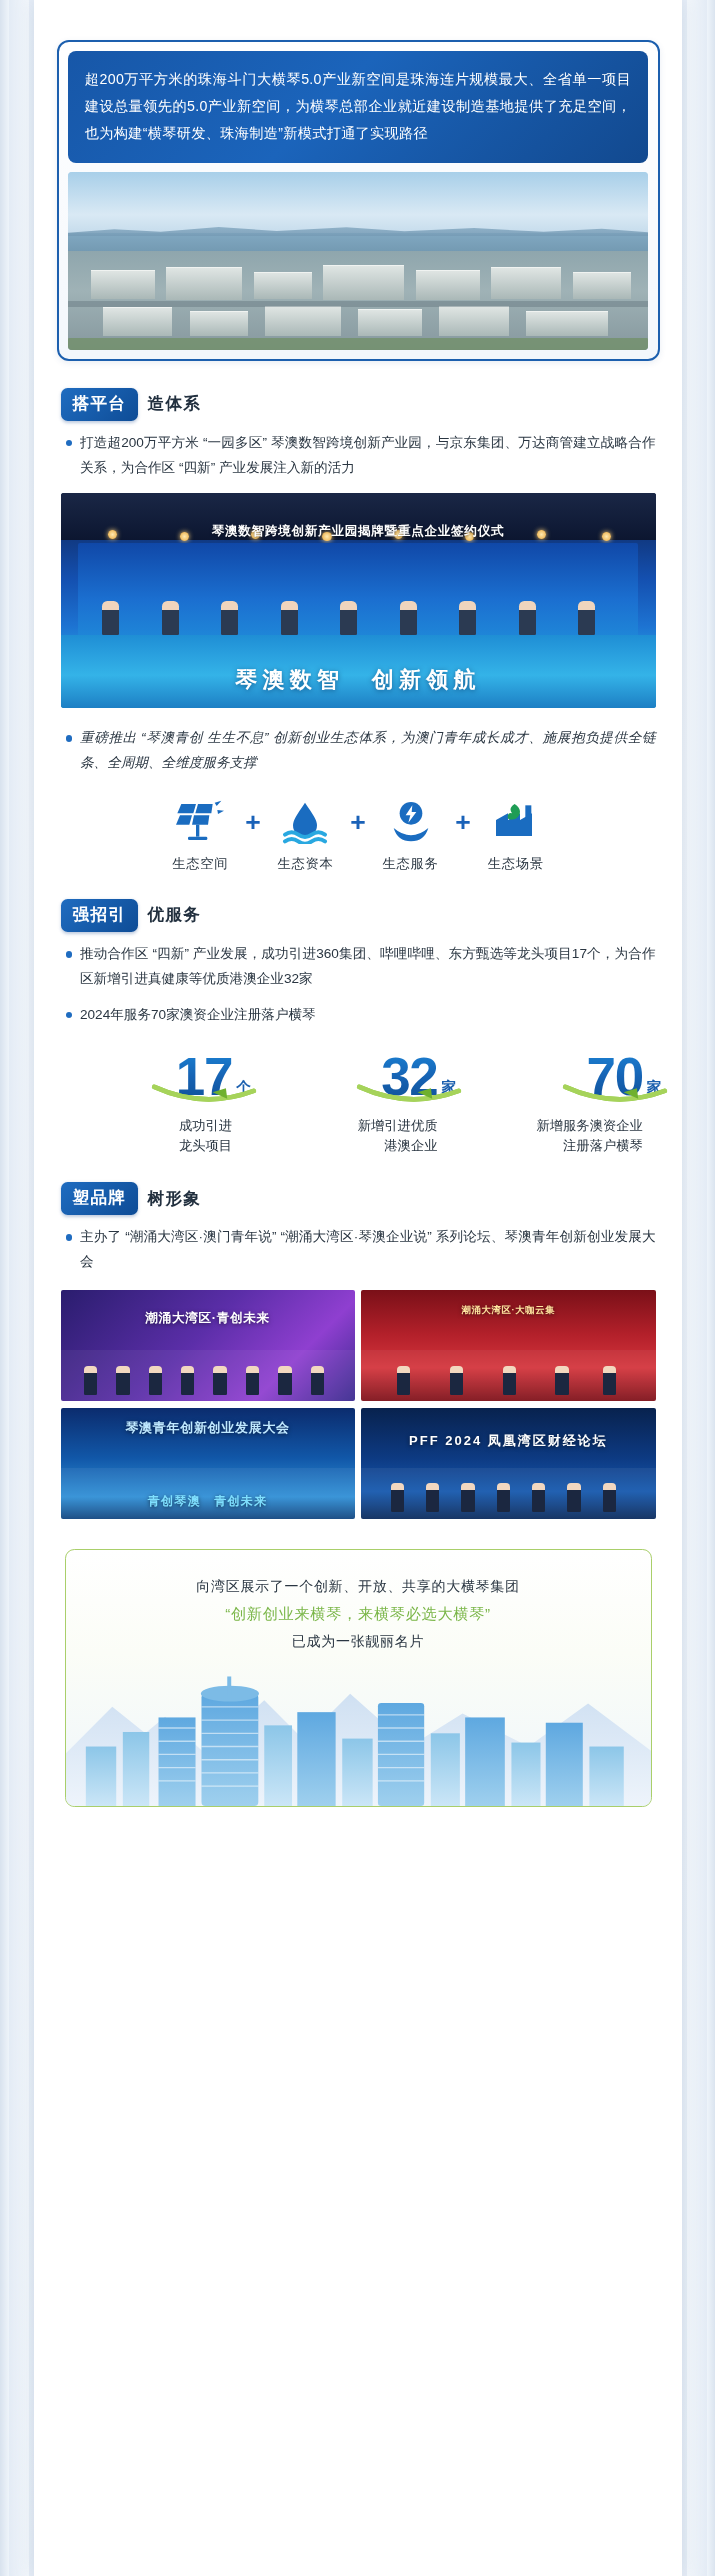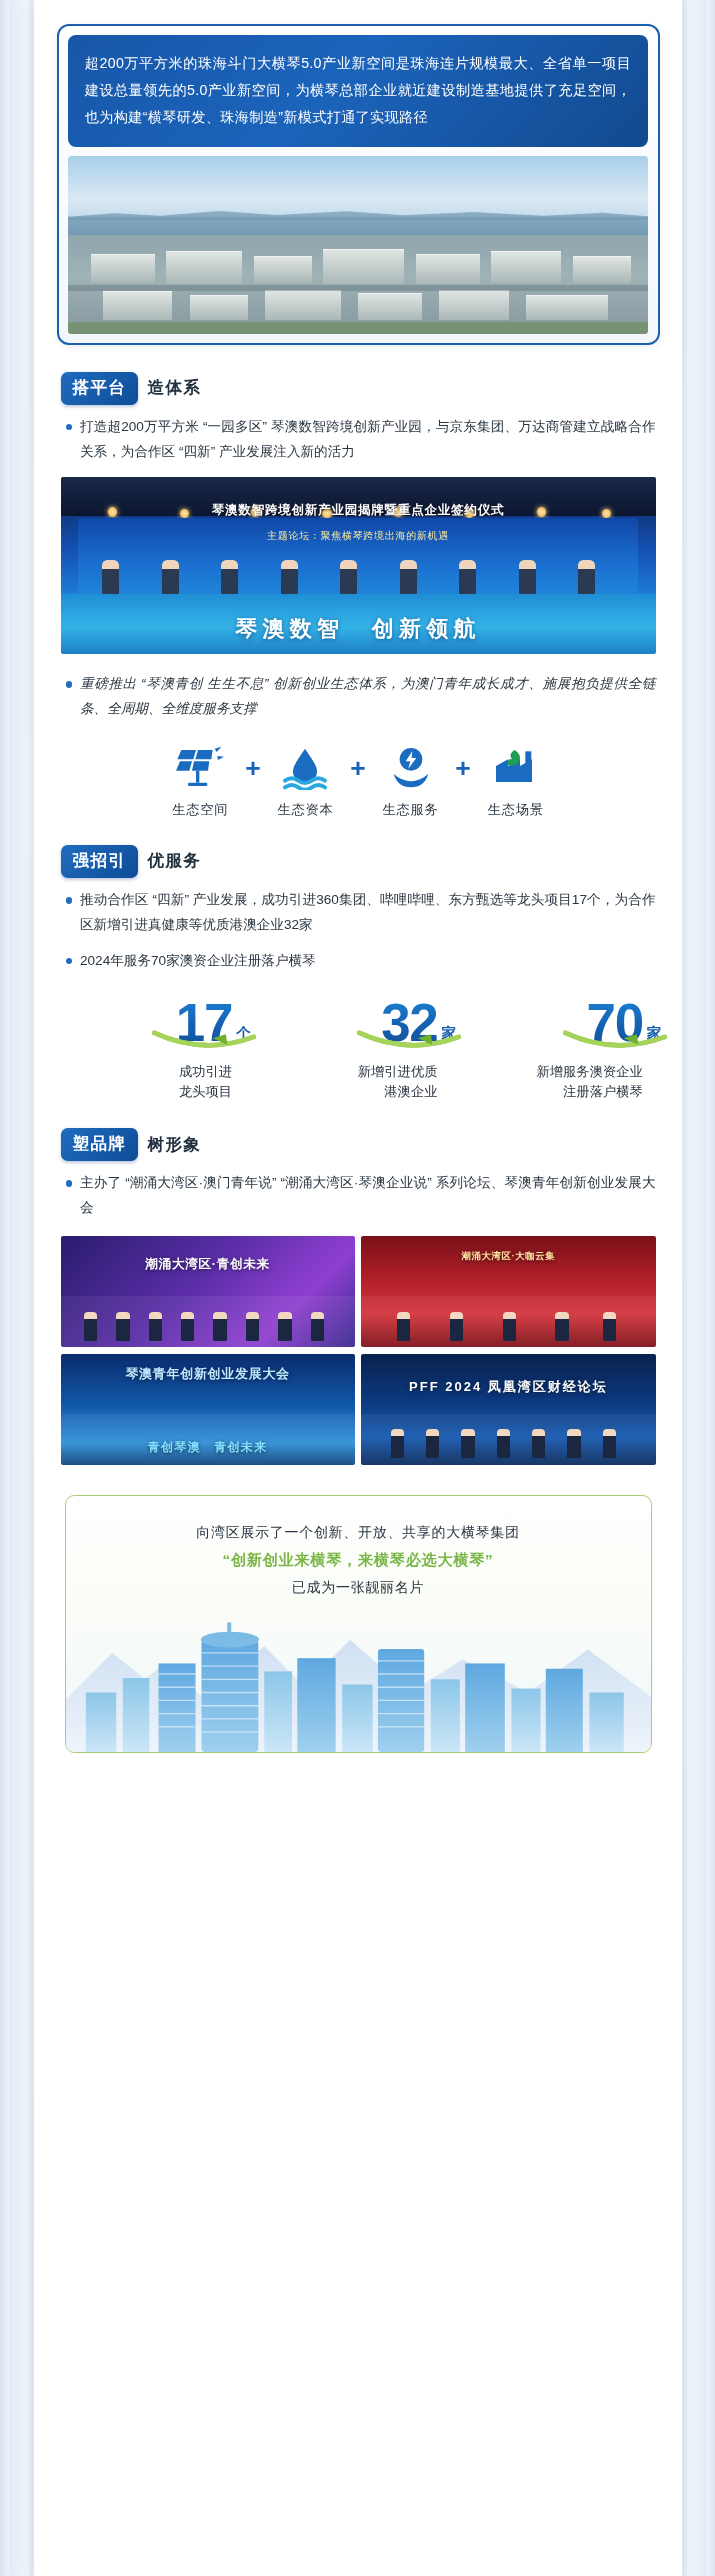--- a/index.html
+++ b/index.html
@@ -31,21 +31,21 @@
   .rail2.right { right: 9.3px; background: linear-gradient(270deg,#e3ebf5,#f4f8fc); }
 
   
   .sheet {
     position: absolute;
     left: 34px; right: 34px; top: 0; bottom: 0;
     background: #ffffff;
     box-shadow: 0 0 18.6px rgba(90,120,160,.18);
   }
 
-  .content { position: relative; padding: 0 0 0 0; }
+  .content { position: relative; padding: 16px 0 0 0; }
 
   
   .hero-card {
     margin: 24px 22.5px 0 22.5px;
     border: 2px solid #1c5fae;
     border-radius: 12px;
     background: linear-gradient(180deg,#ffffff,#f3f7fc);
     padding: 9.3px;
     box-shadow: 0 2px 6.6px rgba(40,80,140,.10);
   }
@@ -114,21 +114,21 @@
     content:"";
     position:absolute; left:2.7px; top:10px;
     width:6.6px; height:6.6px; border-radius:50%;
     background:#1f6cc0;
   }
 
   
   .photo-wrap { margin: 13.3px 26.5px 0 26.5px; }
 
   .conf-photo {
-    height: 177px; border-radius:2.7px; position:relative; overflow:hidden;
+    height: 215px; border-radius:2.7px; position:relative; overflow:hidden;
     background: linear-gradient(180deg,#0a1a3c 0%, #10357a 18%, #1450b0 40%,
                                 #1d73d2 62%, #27a3e0 80%, #1f8fd0 100%);
   }
   .cf-ceiling { position:absolute; left:0; right:0; top:0; height:22%;
      background:linear-gradient(180deg,#1a2746,#0c1630); }
   .cf-lamp { position:absolute; width:9.3px; height:9.3px; border-radius:50%;
      background:radial-gradient(circle,#ffe9b0,#e8a63a); box-shadow:0 0 5.3px #ffd27a; }
   .cf-screen { position:absolute; left:3%; right:3%; top:23%; height:44%;
      background:linear-gradient(180deg,#1048a8,#1b6fd0 60%,#1f86d8);
      border-radius:2px; }
@@ -197,21 +197,21 @@
     margin: 30.5px 30.5px 0 30.5px;
     border: 1.3px solid #a9cf6a;
     border-radius: 9.3px;
     background: linear-gradient(180deg,#ffffff 0%, #fbfdf7 40%, #eff6fb 100%);
     padding: 22.5px 17px 0 17px;
     position: relative;
     overflow: hidden;
     height: 258px;
   }
   .cc-l1 { text-align:center; font-size:14px; color:#2a3642; line-height:26.5px; letter-spacing:0.7px;}
-  .cc-l2 { text-align:center; font-size:15.2px; color:#7ab648; font-weight:bold;
+  .cc-l2 { text-align:center; font-size:15.2px; color:#7ab648; font-weight:normal;
            line-height:29px; letter-spacing:0.7px; }
   .cc-l3 { text-align:center; font-size:14px; color:#2a3642; line-height:26.5px; letter-spacing:0.7px;}
   .skyline { position:absolute; left:0; right:0; bottom:0; height:152px; }
 
   .footer-space { height: 30.5px; }
 </style>
 </head>
 <body>
 
 <div class="rail left"></div>
@@ -261,21 +261,20 @@
         <div class="cf-lamp" style="left:8%;  top:17%;"></div>
         <div class="cf-lamp" style="left:20%; top:18%;"></div>
         <div class="cf-lamp" style="left:32%; top:17%;"></div>
         <div class="cf-lamp" style="left:44%; top:18%;"></div>
         <div class="cf-lamp" style="left:56%; top:17%;"></div>
         <div class="cf-lamp" style="left:68%; top:18%;"></div>
         <div class="cf-lamp" style="left:80%; top:17%;"></div>
         <div class="cf-lamp" style="left:91%; top:18%;"></div>
         <div class="cf-screen"></div>
         <div class="cf-title">琴澳数智跨境创新产业园揭牌暨重点企业签约仪式</div>
-        <div class="cf-sub">主题论坛：聚焦横琴跨境出海的新机遇</div>
         <div class="cf-person" style="left:7%;"></div>
         <div class="cf-person" style="left:17%;"></div>
         <div class="cf-person" style="left:27%;"></div>
         <div class="cf-person" style="left:37%;"></div>
         <div class="cf-person" style="left:47%;"></div>
         <div class="cf-person" style="left:57%;"></div>
         <div class="cf-person" style="left:67%;"></div>
         <div class="cf-person" style="left:77%;"></div>
         <div class="cf-person" style="left:87%;"></div>
         <div class="cf-stage"></div>

